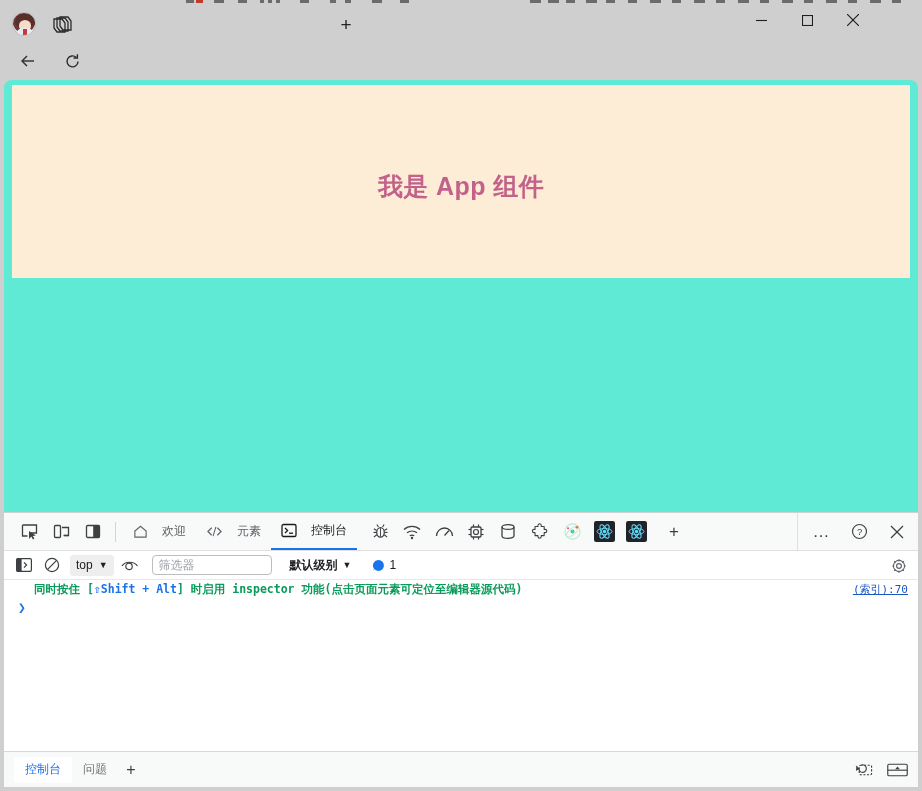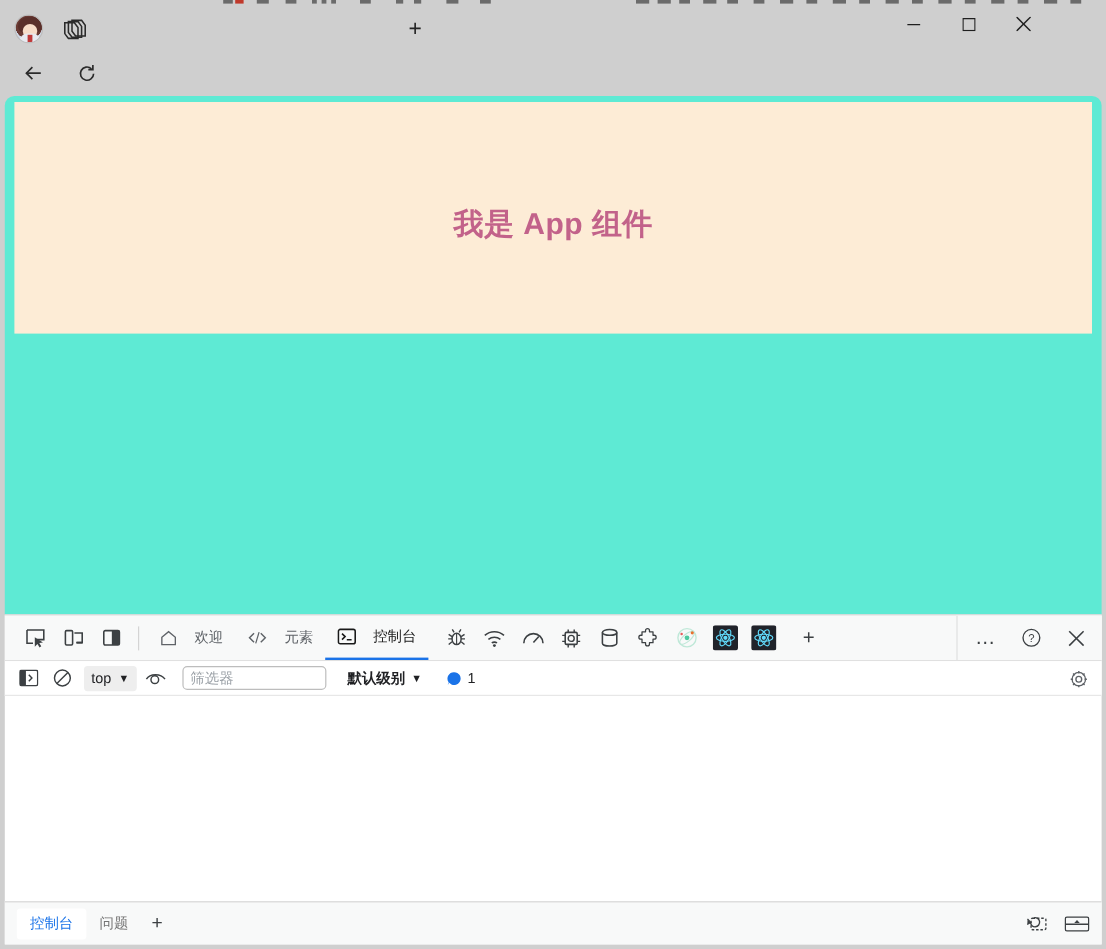--- a/index.html
+++ b/index.html
@@ -630,20 +630,29 @@
       </div>
       <div class="gear-right">
         <svg width="16" height="16" viewBox="0 0 18 18">
           <circle cx="9" cy="9" r="2.7" fill="none" stroke="#5f6368" stroke-width="1.3"></circle>
           <path d="M9 1.4 v2.2 M9 14.4 v2.2 M1.4 9 h2.2 M14.4 9 h2.2 M3.6 3.6 l1.6 1.6 M12.8 12.8 l1.6 1.6 M14.4 3.6 l-1.6 1.6 M5.2 12.8 l-1.6 1.6" stroke="#5f6368" stroke-width="1.3"></path>
           <circle cx="9" cy="9" r="6.3" fill="none" stroke="#5f6368" stroke-width="1.2"></circle>
         </svg>
       </div>
     </div>
 
+    <div class="console-body">
+      <div class="cmsg">
+        <span>同时按住 [</span><span class="kb">⇧Shift + Alt</span><span>] 时启用 inspector 功能(点击页面元素可定位至编辑器源代码)</span>
+        <span class="src">(索引):70</span>
+      </div>
+      <div class="prompt">
+        <span>❯</span>
+      </div>
+    </div>
 
     <div class="dt-drawer">
       <div class="drawer-tab active">控制台</div>
       <div class="drawer-tab">问题</div>
       <div class="drawer-plus">+</div>
       <div class="drawer-right">
         <div class="dr-ic">
           <svg width="19" height="16" viewBox="0 0 20 16">
             <rect x="5.5" y="3" width="13" height="10" rx="1.3" fill="none" stroke="#3c4043" stroke-width="1.2" stroke-dasharray="2.2 1.6"></rect>
             <path d="M5 6.5 A4 4 0 1 0 8 2.6" fill="none" stroke="#3c4043" stroke-width="1.2"></path>

